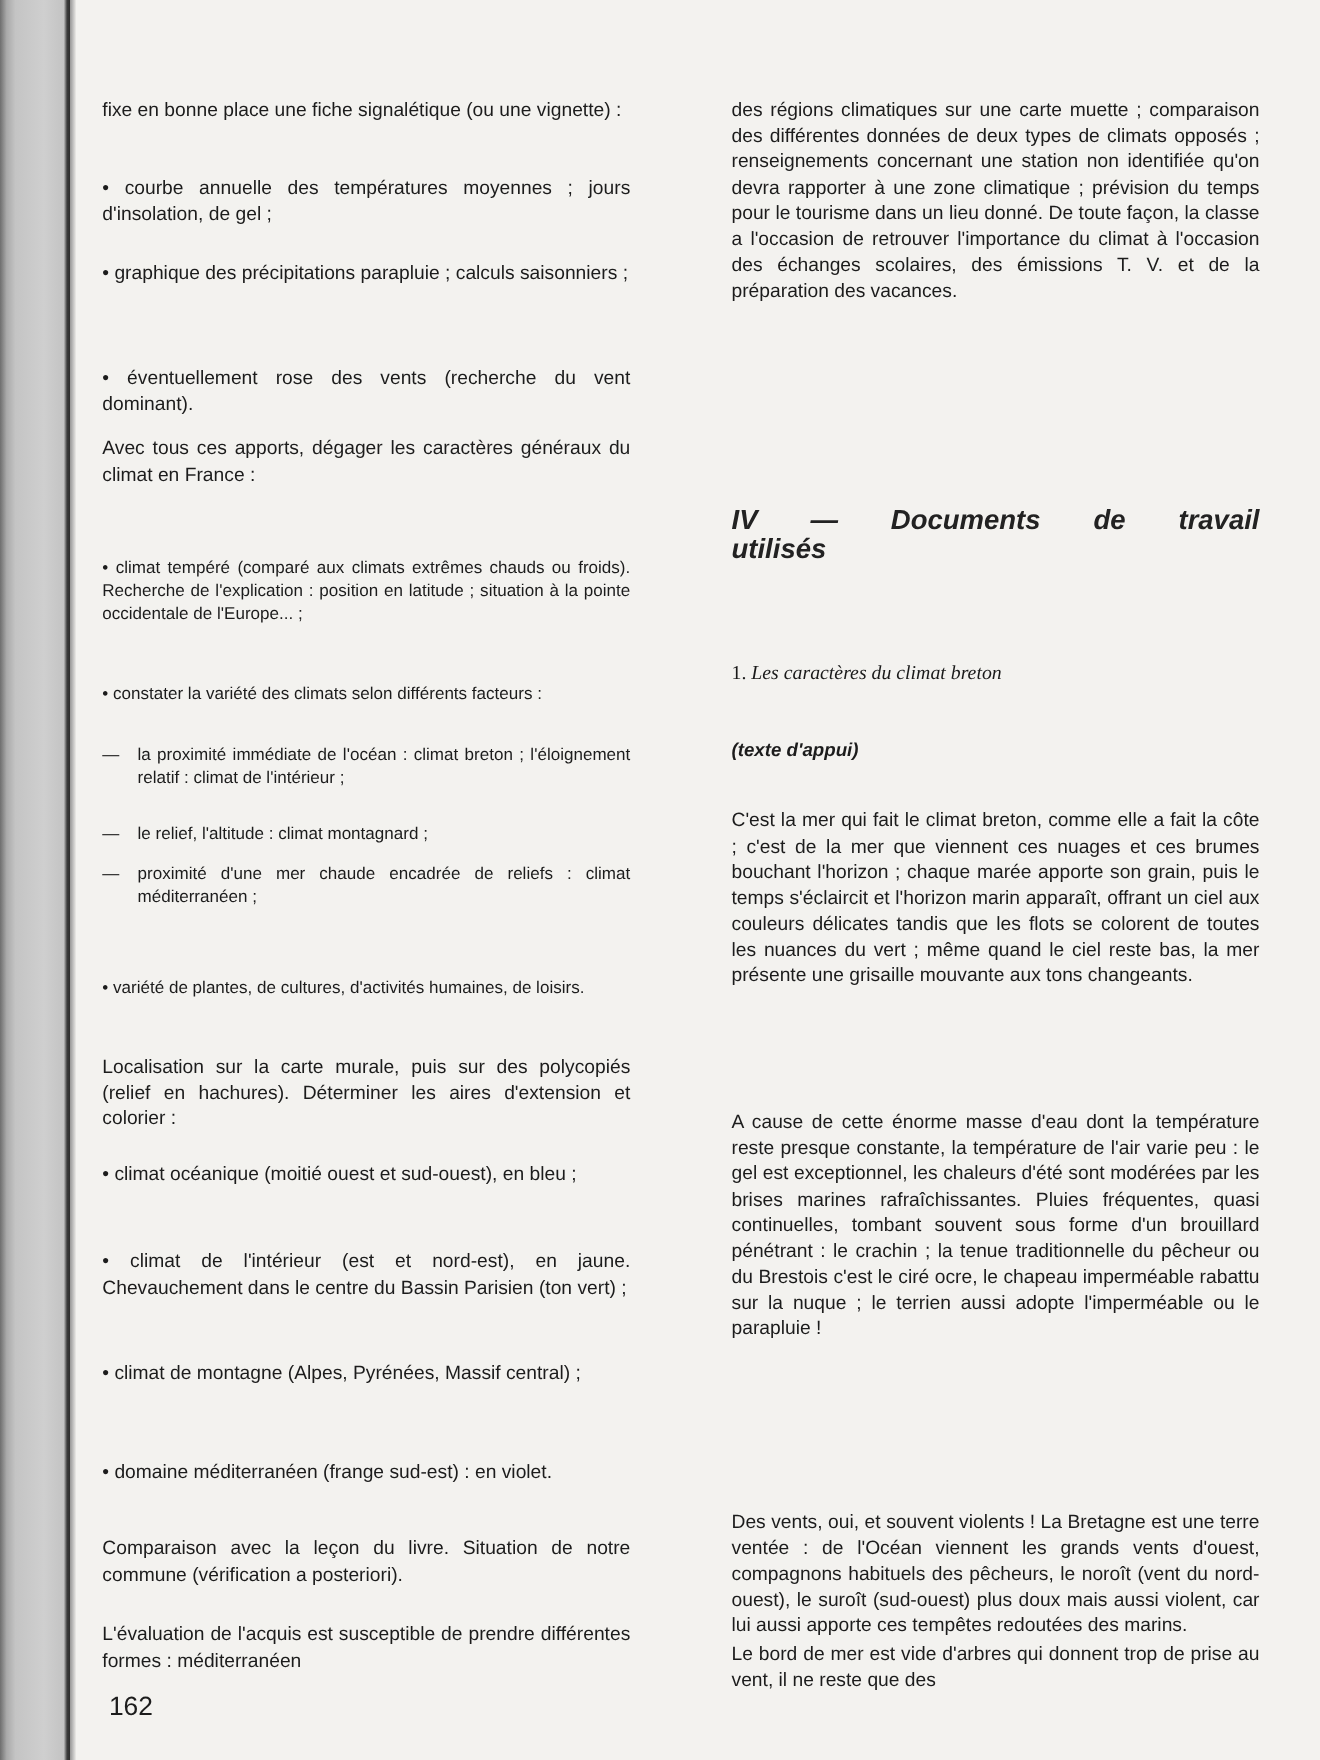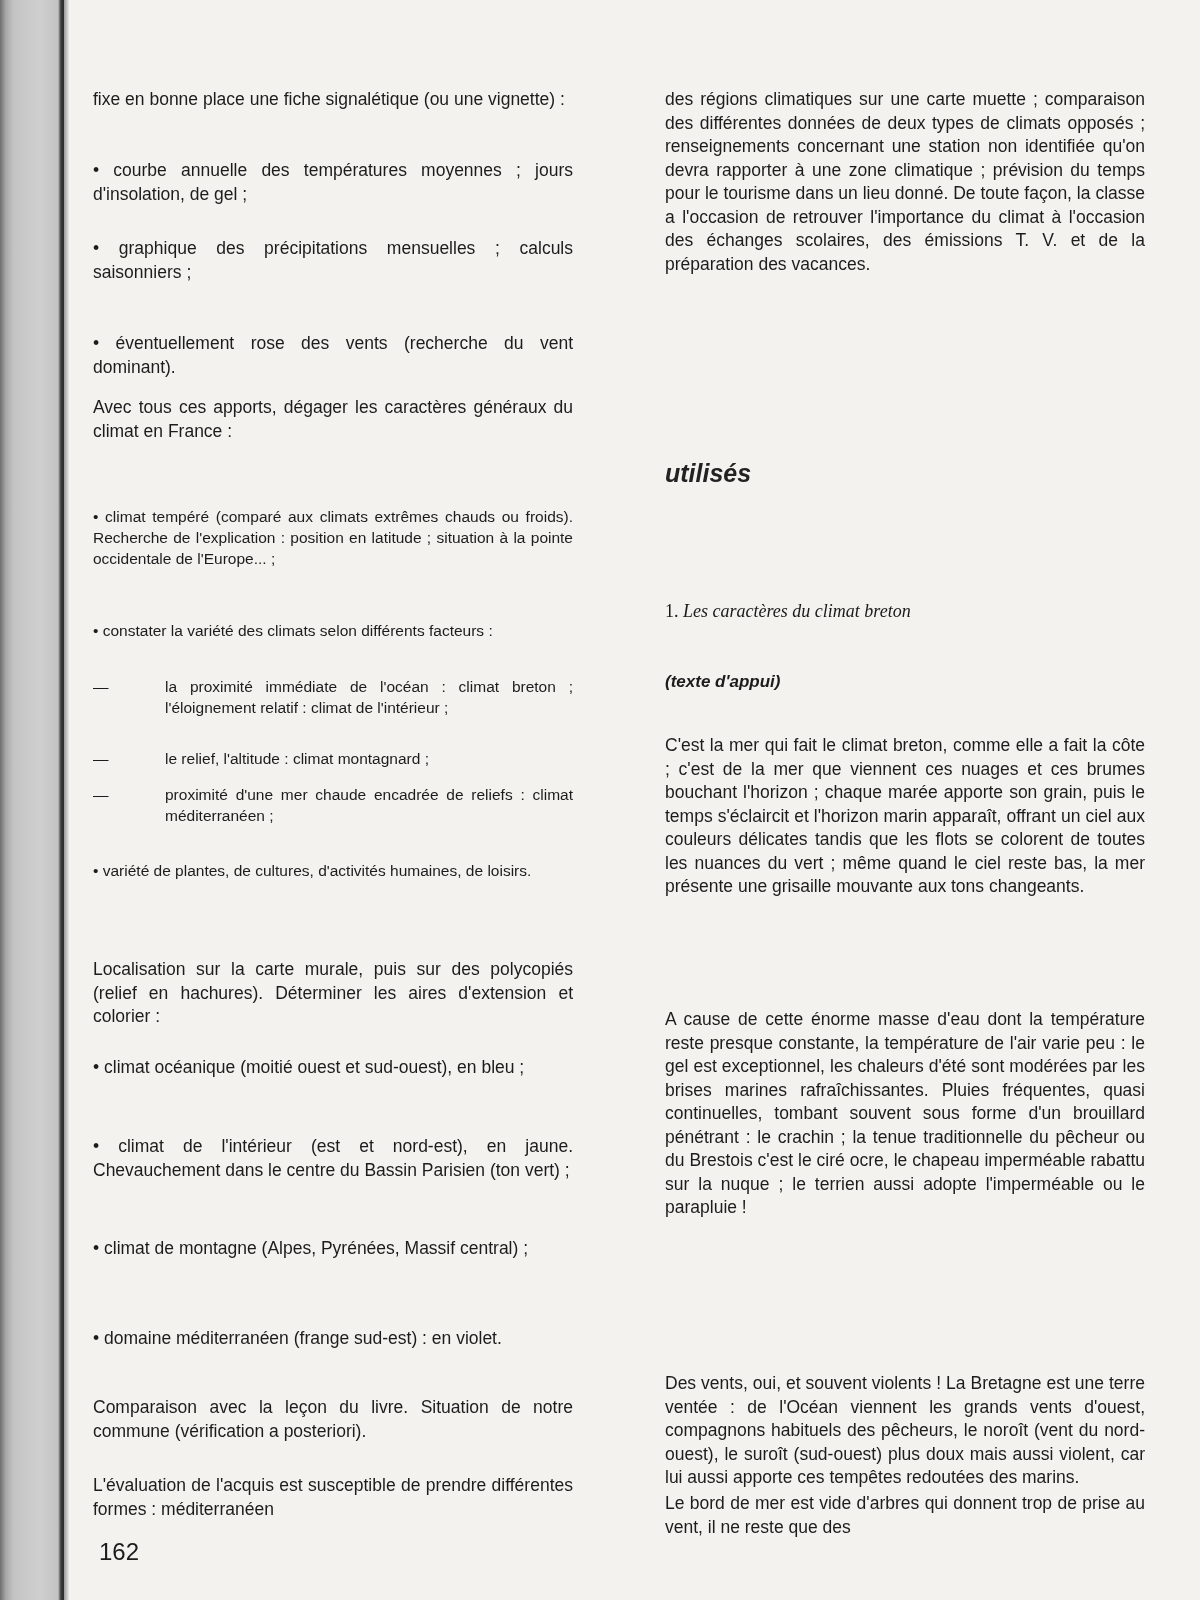--- a/index.html
+++ b/index.html
@@ -14,73 +14,74 @@
     background:linear-gradient(90deg,#6e6e6e 0px,#a9a9a9 6px,#c4c4c4 14px,#cfcfcf 40px,#c3c3c3 58px,#3a3a3a 61px,#2a2a2a 64px);
   }
   .spine-edge { position:absolute; left:64px; top:0; width:5px; height:1600px; background:linear-gradient(90deg,#9a9a9a,#e9e8e5); }
   .col { position:absolute; top:88px; width:480px; font-size:17.5px; line-height:23.5px; text-align:justify; }
   .left { left:93px; }
   .right { left:665px; }
   p { margin:0; }
   .blk { position:absolute; left:0; width:480px; }
   .dash { display:flex; }
   .dash .d { width:32px; flex:none; }
-  .dash .t { flex:1; text-align:justify;margin-left:40px; }
+  .dash .t { flex:1; text-align:justify; }
   .h-section { font-family:"Liberation Sans", sans-serif; font-weight:bold; font-style:italic; font-size:25px; line-height:26px; color:#222; text-align:justify; text-align-last:justify; }
   .h-section .l2 { text-align:center; display:block; text-align-last:left; }
   .h-sub { font-family:"Liberation Serif", serif; font-style:italic; font-size:18px; color:#1a1a1a; }
   .h-sub .num { font-style:normal; }
   .h-note { font-style:italic; font-weight:bold; font-size:17px; text-align:left; }
   .small { font-size:15.5px; line-height:21px; }
   .pagenum { position:absolute; left:99px; top:1538px; font-size:24px; }
 </style>
 </head>
 <body>
 
 <div class="spine"></div>
 <div class="spine-edge"></div>
 
 <div class="col left">
   <p class="blk" style="top:0">fixe en bonne place une fiche signalétique (ou une vignette) :</p>
   <p class="blk" style="top:71px">• courbe annuelle des températures moyennes ; jours d'insolation, de gel ;</p>
-  <p class="blk" style="top:149px">• graphique des précipitations mensuelles ; calculs saisonniers ;</p>
+  <p class="blk" style="top:149px">• graphique des précipitations parapluie ; calculs saisonniers ;</p>
   <p class="blk" style="top:244px">• éventuellement rose des vents (recherche du vent dominant).</p>
   <p class="blk" style="top:308px">Avec tous ces apports, dégager les caractères généraux du climat en France :</p>
 
   <p class="blk small" style="top:418px">• climat tempéré (comparé aux climats extrêmes chauds ou froids). Recherche de l'explication : position en latitude ; situation à la pointe occidentale de l'Europe... ;</p>
   <p class="blk small" style="top:532px">• constater la variété des climats selon différents facteurs :</p>
 
   <div class="blk small dash" style="top:588px">
     <span class="d">—</span>
     <span class="t">la proximité immédiate de l'océan : climat breton ; l'éloignement relatif : climat de l'intérieur ;</span>
   </div>
   <div class="blk small dash" style="top:660px">
     <span class="d">—</span>
     <span class="t">le relief, l'altitude : climat montagnard ;</span>
   </div>
   <div class="blk small dash" style="top:696px">
     <span class="d">—</span>
     <span class="t">proximité d'une mer chaude encadrée de reliefs : climat méditerranéen ;</span>
   </div>
 
-  <p class="blk small" style="top:772px">• variété de plantes, de cultures, d'activités humaines, de loisirs.</p>
+  <p class="blk small" style="top:800px">• variété de plantes, de cultures, d'activités humaines, de loisirs.</p>
 
   <p class="blk" style="top:870px">Localisation sur la carte murale, puis sur des polycopiés (relief en hachures). Déterminer les aires d'extension et colorier :</p>
   <p class="blk" style="top:968px">• climat océanique (moitié ouest et sud-ouest), en bleu ;</p>
   <p class="blk" style="top:1047px">• climat de l'intérieur (est et nord-est), en jaune. Chevauchement dans le centre du Bassin Parisien (ton vert) ;</p>
   <p class="blk" style="top:1149px">• climat de montagne (Alpes, Pyrénées, Massif central) ;</p>
   <p class="blk" style="top:1239px">• domaine méditerranéen (frange sud-est) : en violet.</p>
   <p class="blk" style="top:1308px">Comparaison avec la leçon du livre. Situation de notre commune (vérification a posteriori).</p>
   <p class="blk" style="top:1386px">L'évaluation de l'acquis est susceptible de prendre différentes formes : méditerranéen</p>
 </div>
 
 <div class="col right">
   <p class="blk" style="top:0">des régions climatiques sur une carte muette ; comparaison des différentes données de deux types de climats opposés ; renseignements concernant une station non identifiée qu'on devra rapporter à une zone climatique ; prévision du temps pour le tourisme dans un lieu donné. De toute façon, la classe a l'occasion de retrouver l'importance du climat à l'occasion des échanges scolaires, des émissions T. V. et de la préparation des vacances.</p>
 
   <div class="blk h-section" style="top:372px">
+    <span style="display:block">IV — Documents de travail</span>
     <span class="l2">utilisés</span>
   </div>
 
   <div class="blk h-sub" style="top:512px">
     <span class="num">1.</span>
     <span>Les caractères du climat breton</span>
   </div>
   <p class="blk h-note" style="top:582px">(texte d'appui)</p>
 
   <p class="blk" style="top:646px">C'est la mer qui fait le climat breton, comme elle a fait la côte ; c'est de la mer que viennent ces nuages et ces brumes bouchant l'horizon ; chaque marée apporte son grain, puis le temps s'éclaircit et l'horizon marin apparaît, offrant un ciel aux couleurs délicates tandis que les flots se colorent de toutes les nuances du vert ; même quand le ciel reste bas, la mer présente une grisaille mouvante aux tons changeants.</p>

